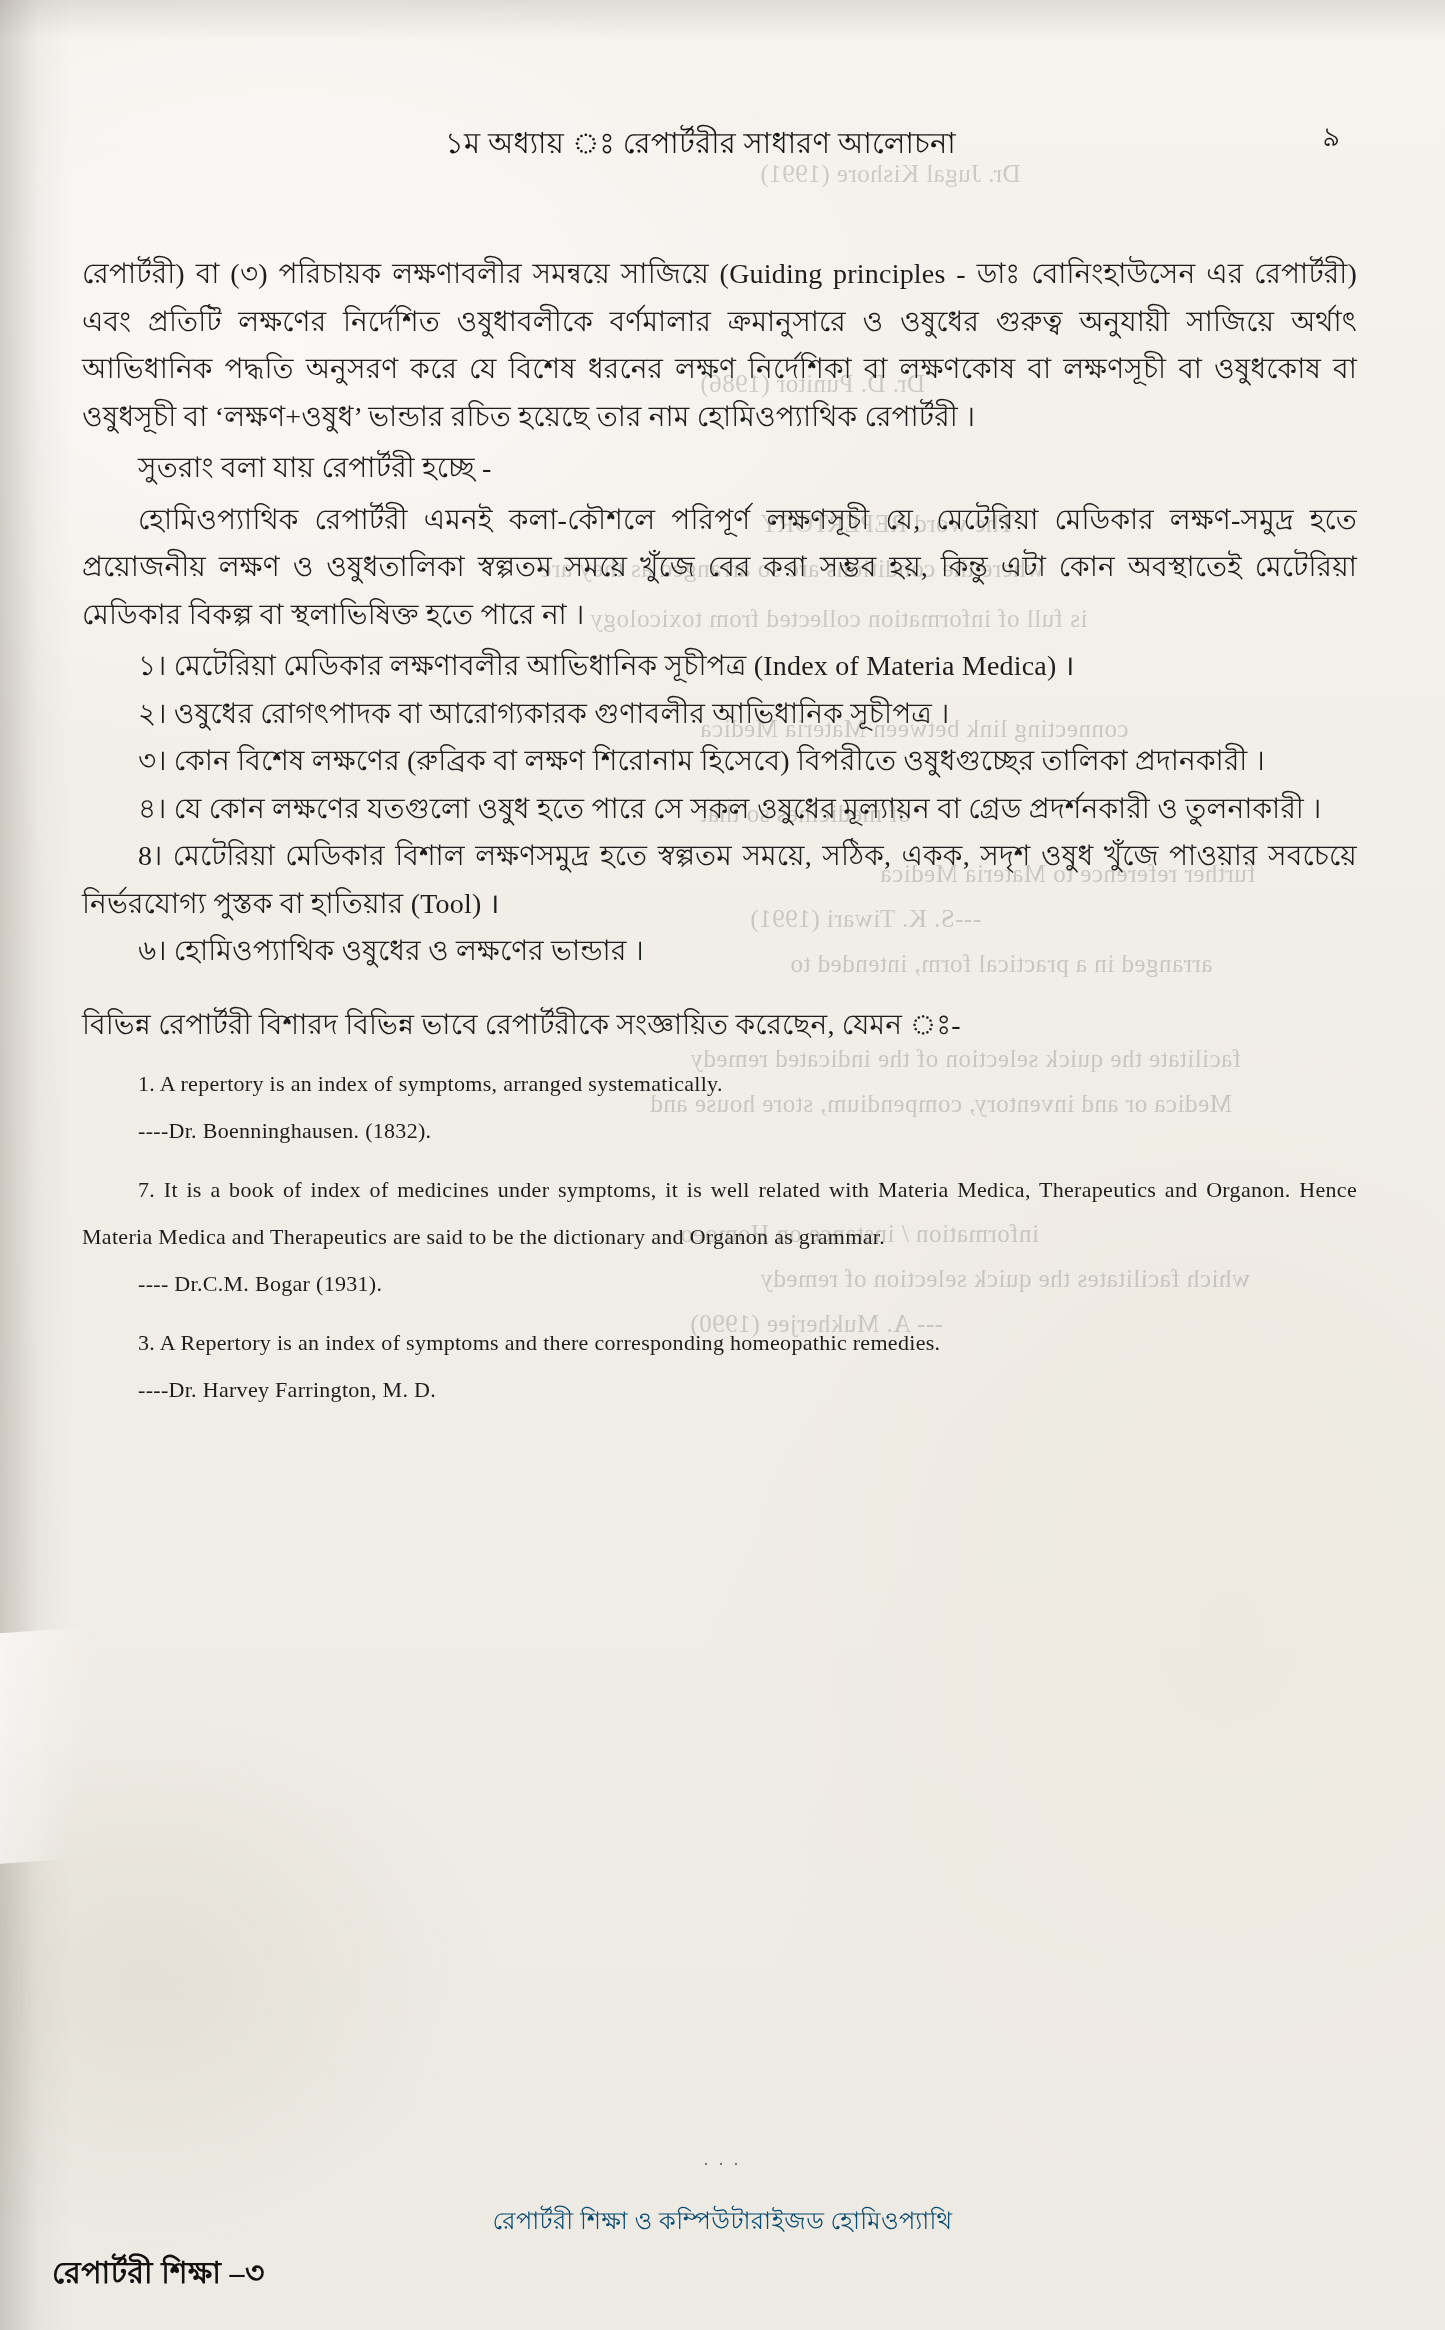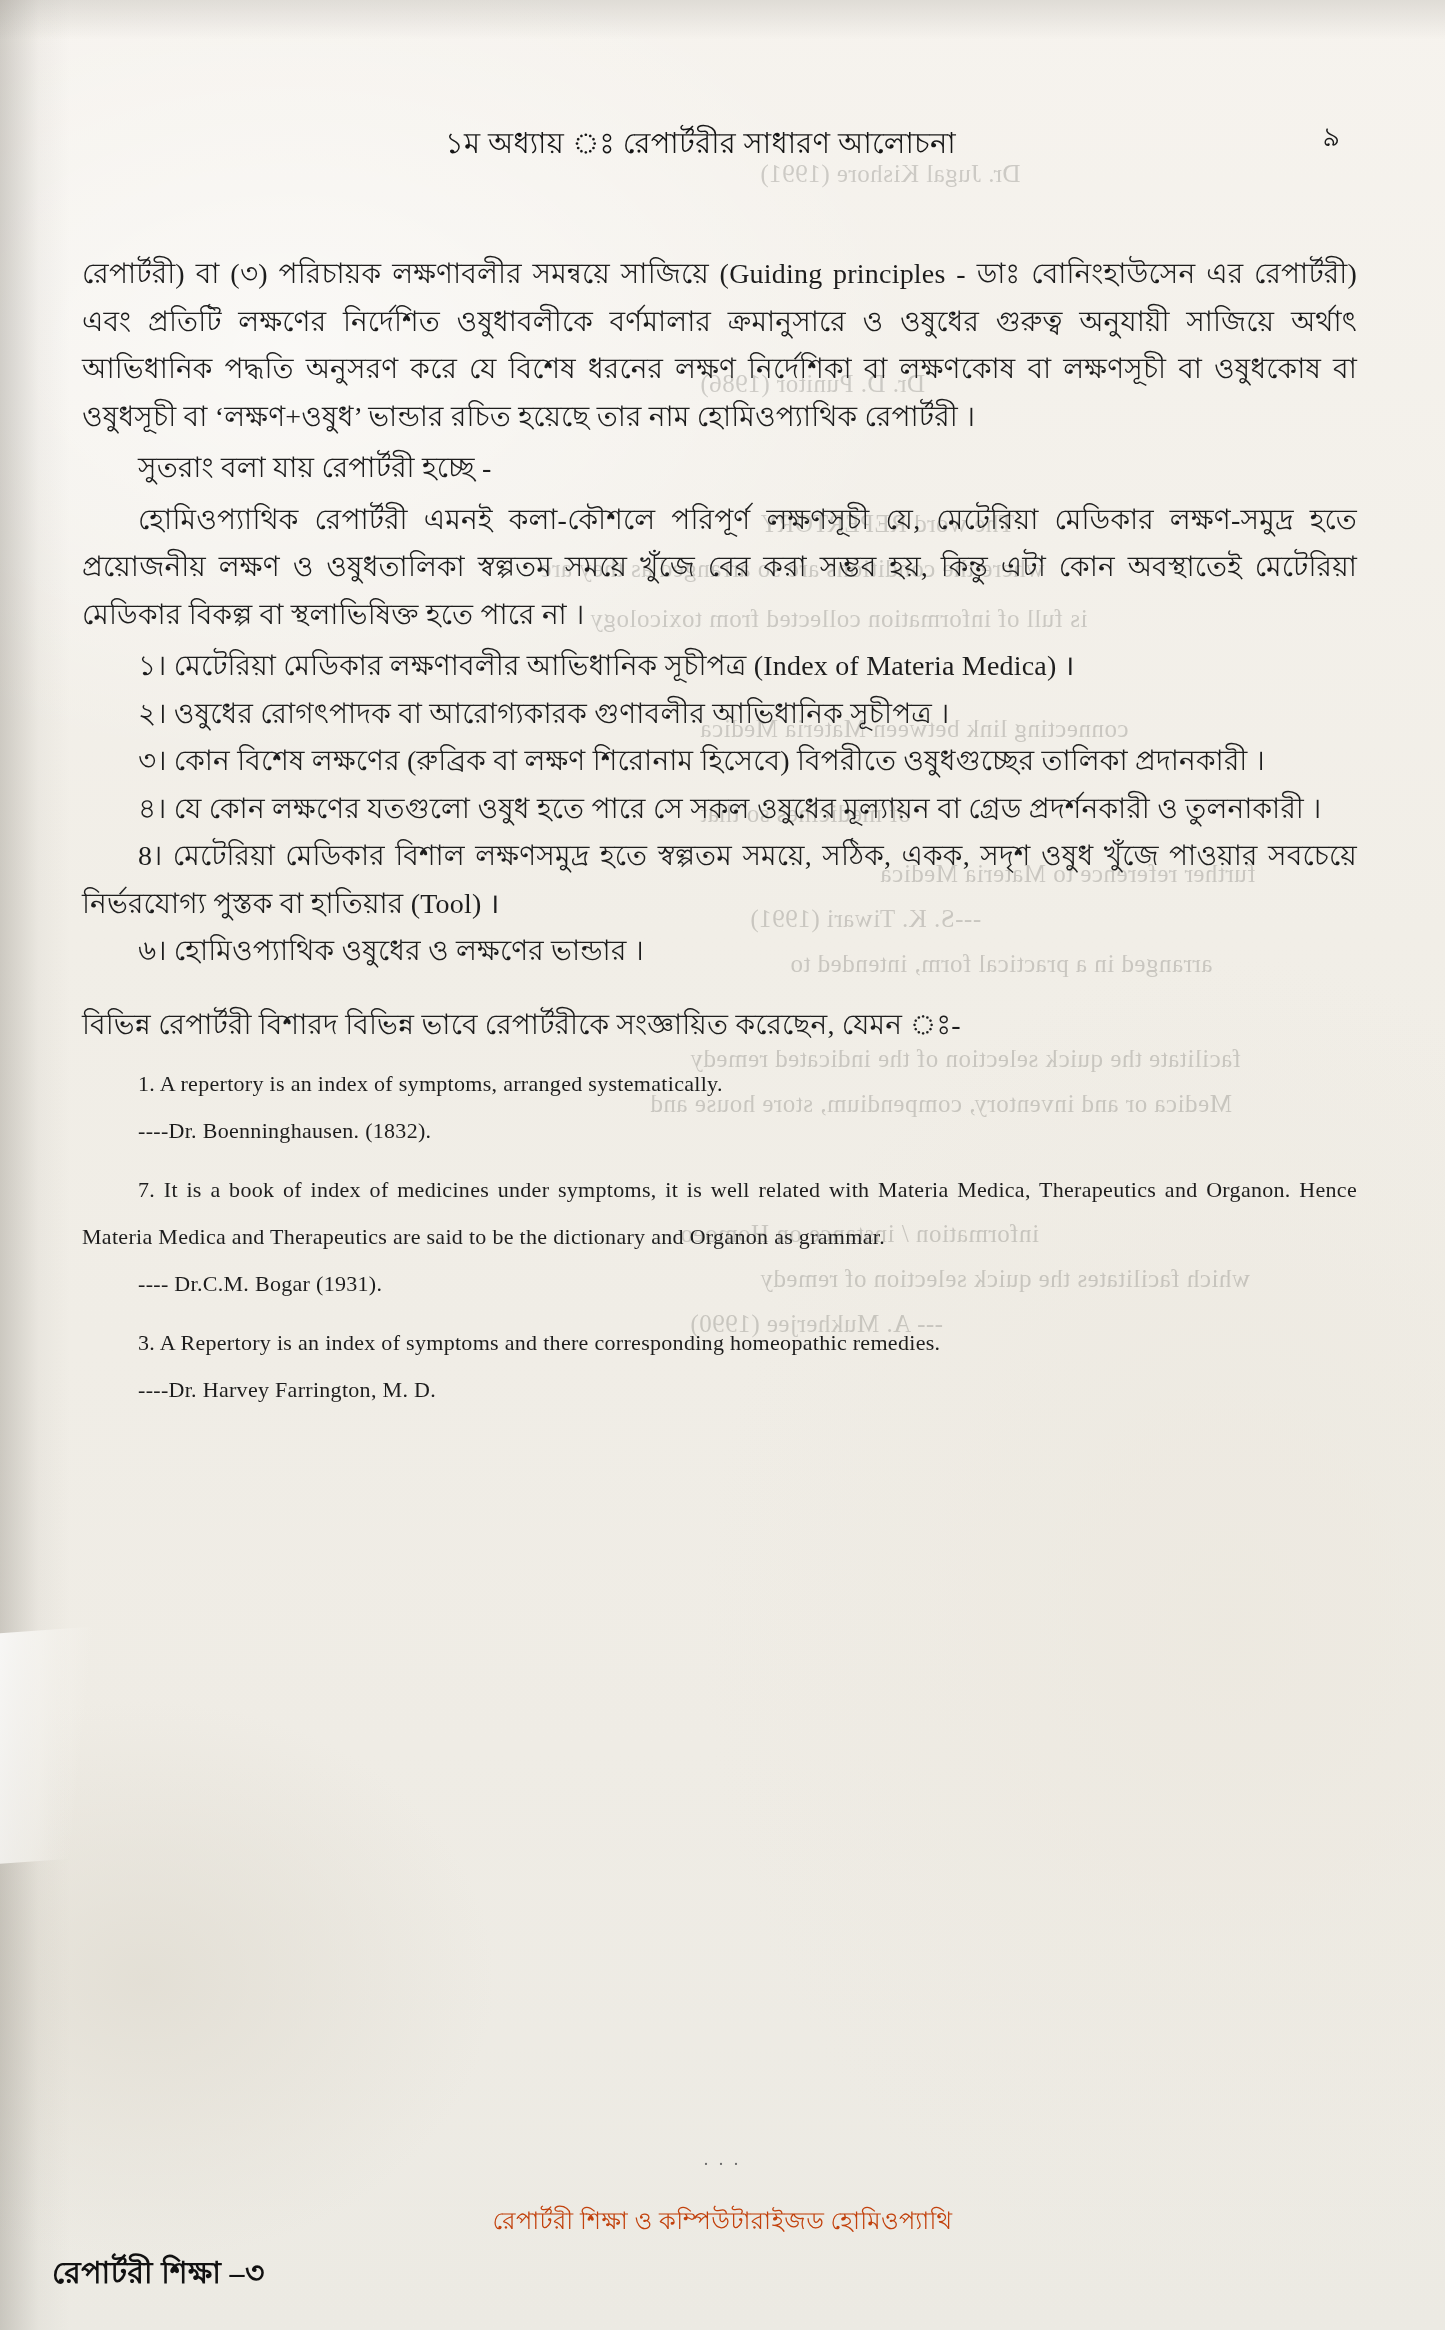--- a/index.html
+++ b/index.html
@@ -132,21 +132,21 @@
   }
 
   
   .footer-center {
     position: absolute;
     left: 0;
     right: 0;
     bottom: 88px;
     text-align: center;
     font-size: 24px;
-    color: #c2410c;
+    color: #0c4a6e;
     letter-spacing: 0.4px;
   }
   .footer-left {
     position: absolute;
     left: 52px;
     bottom: 30px;
     font-size: 30px;
     font-weight: bold;
     color: #111;
     letter-spacing: 0.5px;

